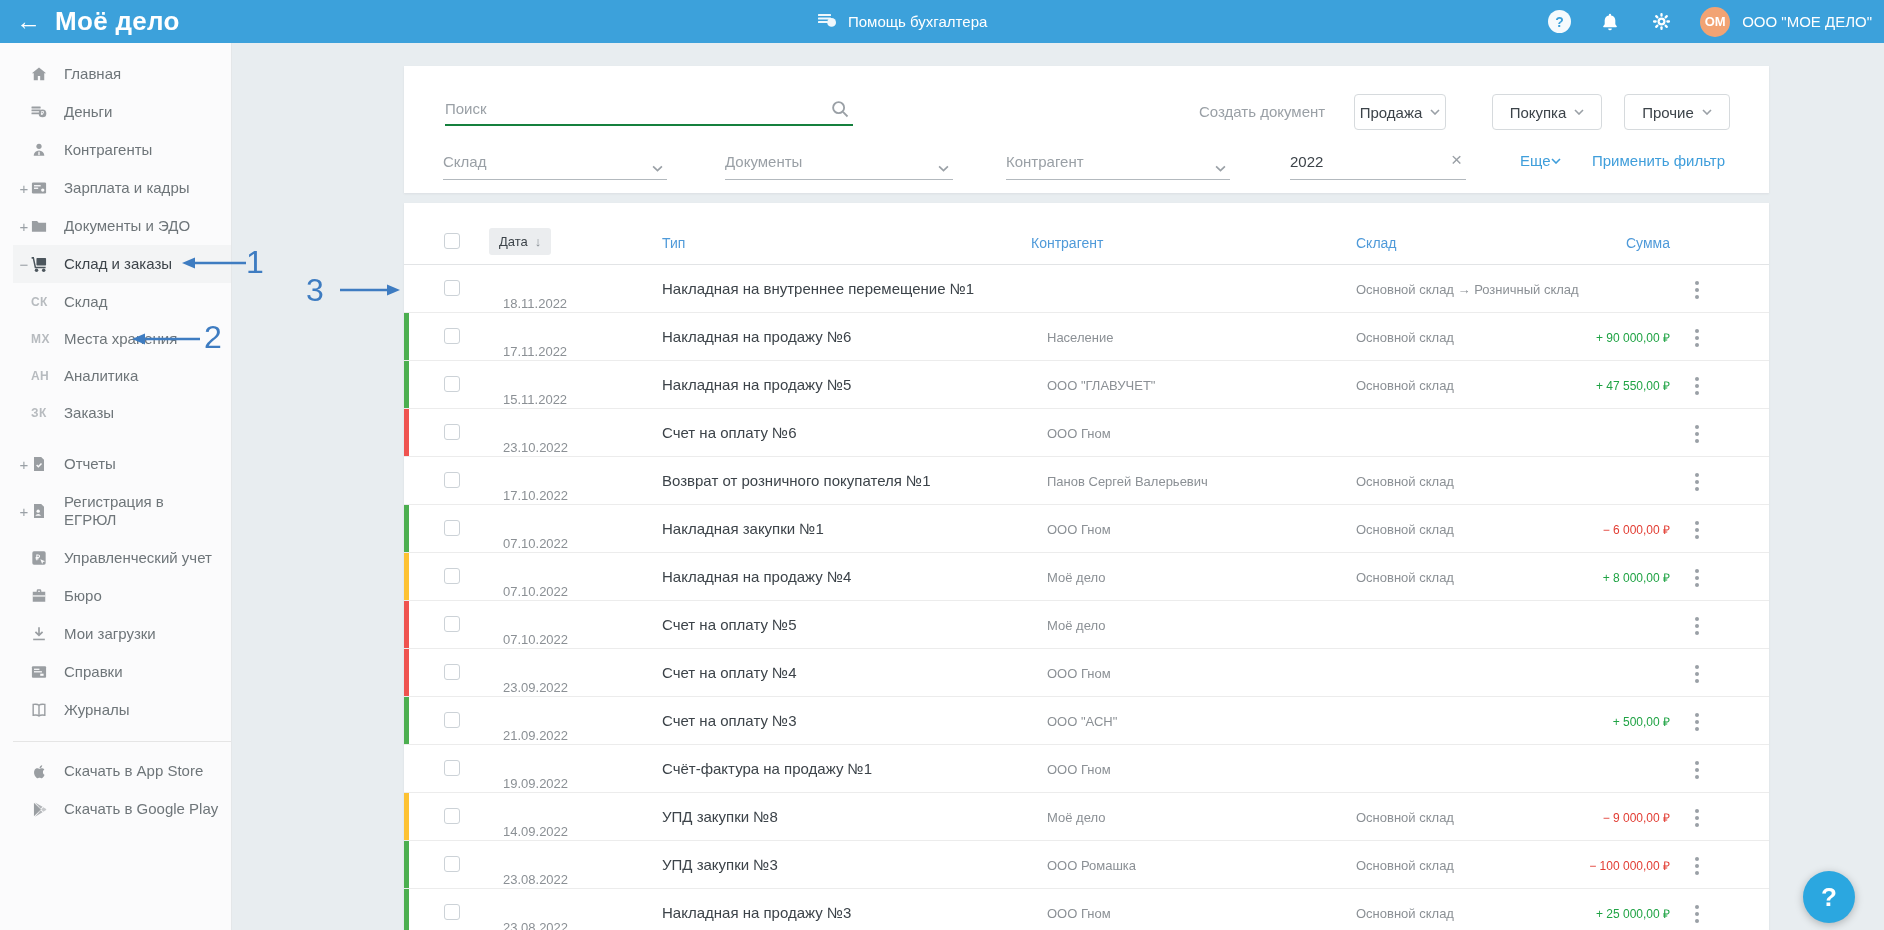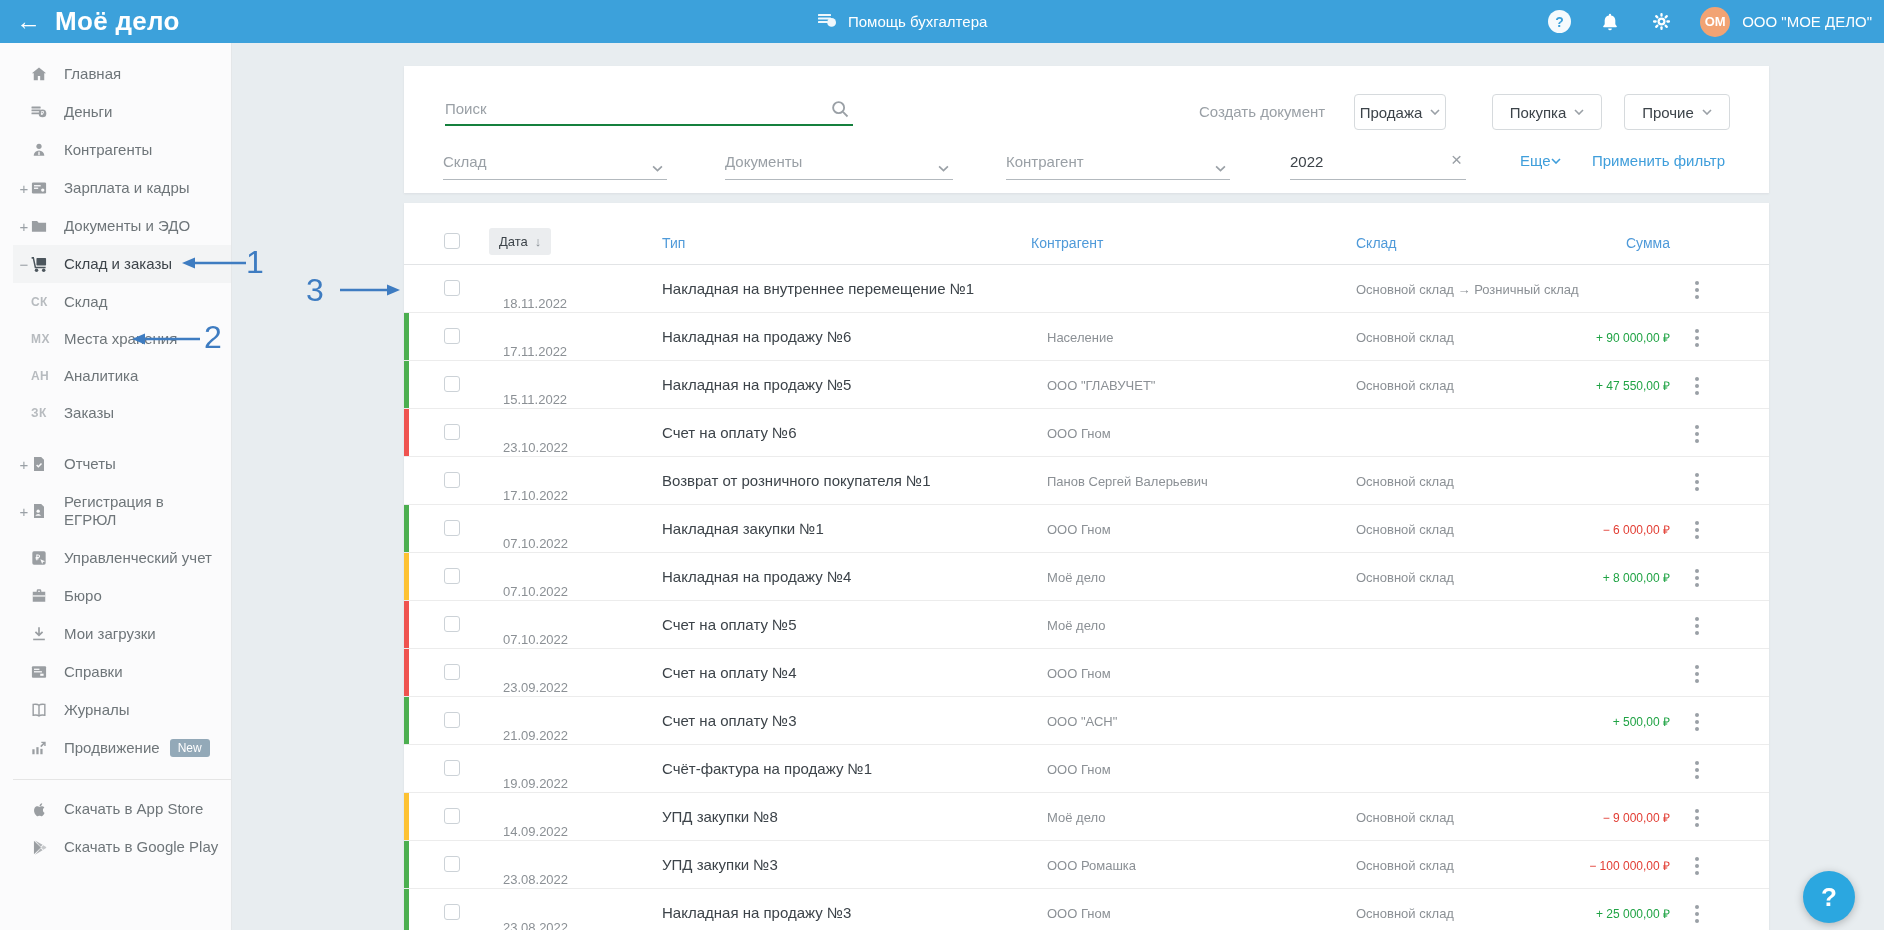--- a/index.html
+++ b/index.html
@@ -304,34 +304,20 @@
         <span class="icon">
           <svg viewBox="0 0 24 24" width="20" height="20">
             <g fill="none" stroke="currentColor" stroke-width="1.7">
               <path d="M12 6.2c-1.5-1.3-3.8-1.4-7-.9v13c3.2-.5 5.5-.4 7 .9 1.5-1.3 3.8-1.4 7-.9v-13c-3.2-.5-5.5-.4-7 .9z"></path>
               <path d="M12 6.2v13"></path>
             </g>
           </svg>
         </span>
         <span class="label">Журналы</span>
       </div>
-      <div class="sb-item">
-        <span class="icon">
-          <svg viewBox="0 0 24 24" width="20" height="20">
-            <g fill="currentColor">
-              <rect x="4" y="13.5" width="2.7" height="6"></rect>
-              <rect x="8.8" y="11" width="2.7" height="8.5"></rect>
-              <rect x="13.6" y="13" width="2.7" height="6.5"></rect>
-              <path d="m13.5 9.5 3.4-3.4H14.8V4.4H20v5.2h-1.7V7.5l-3.6 3.6z"></path>
-            </g>
-          </svg>
-        </span>
-        <span class="label">Продвижение</span>
-        <span class="badge">New</span>
-      </div>
     </div>
   <div class="sb-divider"></div>
   <div>
       <div class="sb-item">
         <span class="icon">
           <svg viewBox="0 0 24 24" width="19" height="19">
             <path fill="currentColor" d="M16.3 12.8c0-2.1 1.7-3.1 1.8-3.2-1-1.4-2.5-1.6-3-1.6-1.3-.1-2.5.7-3.2.7-.6 0-1.6-.7-2.7-.7-1.4 0-2.7.8-3.4 2.1-1.5 2.5-.4 6.3 1 8.3.7 1 1.5 2.1 2.6 2 1 0 1.4-.6 2.7-.6 1.2 0 1.6.6 2.7.6 1.1 0 1.9-1 2.5-2 .8-1.2 1.1-2.3 1.1-2.4-.1 0-2.1-.8-2.1-3.2zM14.5 6.6c.6-.7 1-1.7.9-2.6-.9 0-1.9.6-2.5 1.3-.6.6-1 1.6-.9 2.5 1 .1 1.9-.5 2.5-1.2z"></path>
           </svg>
         </span>
         <span class="label">Скачать в App Store</span>

